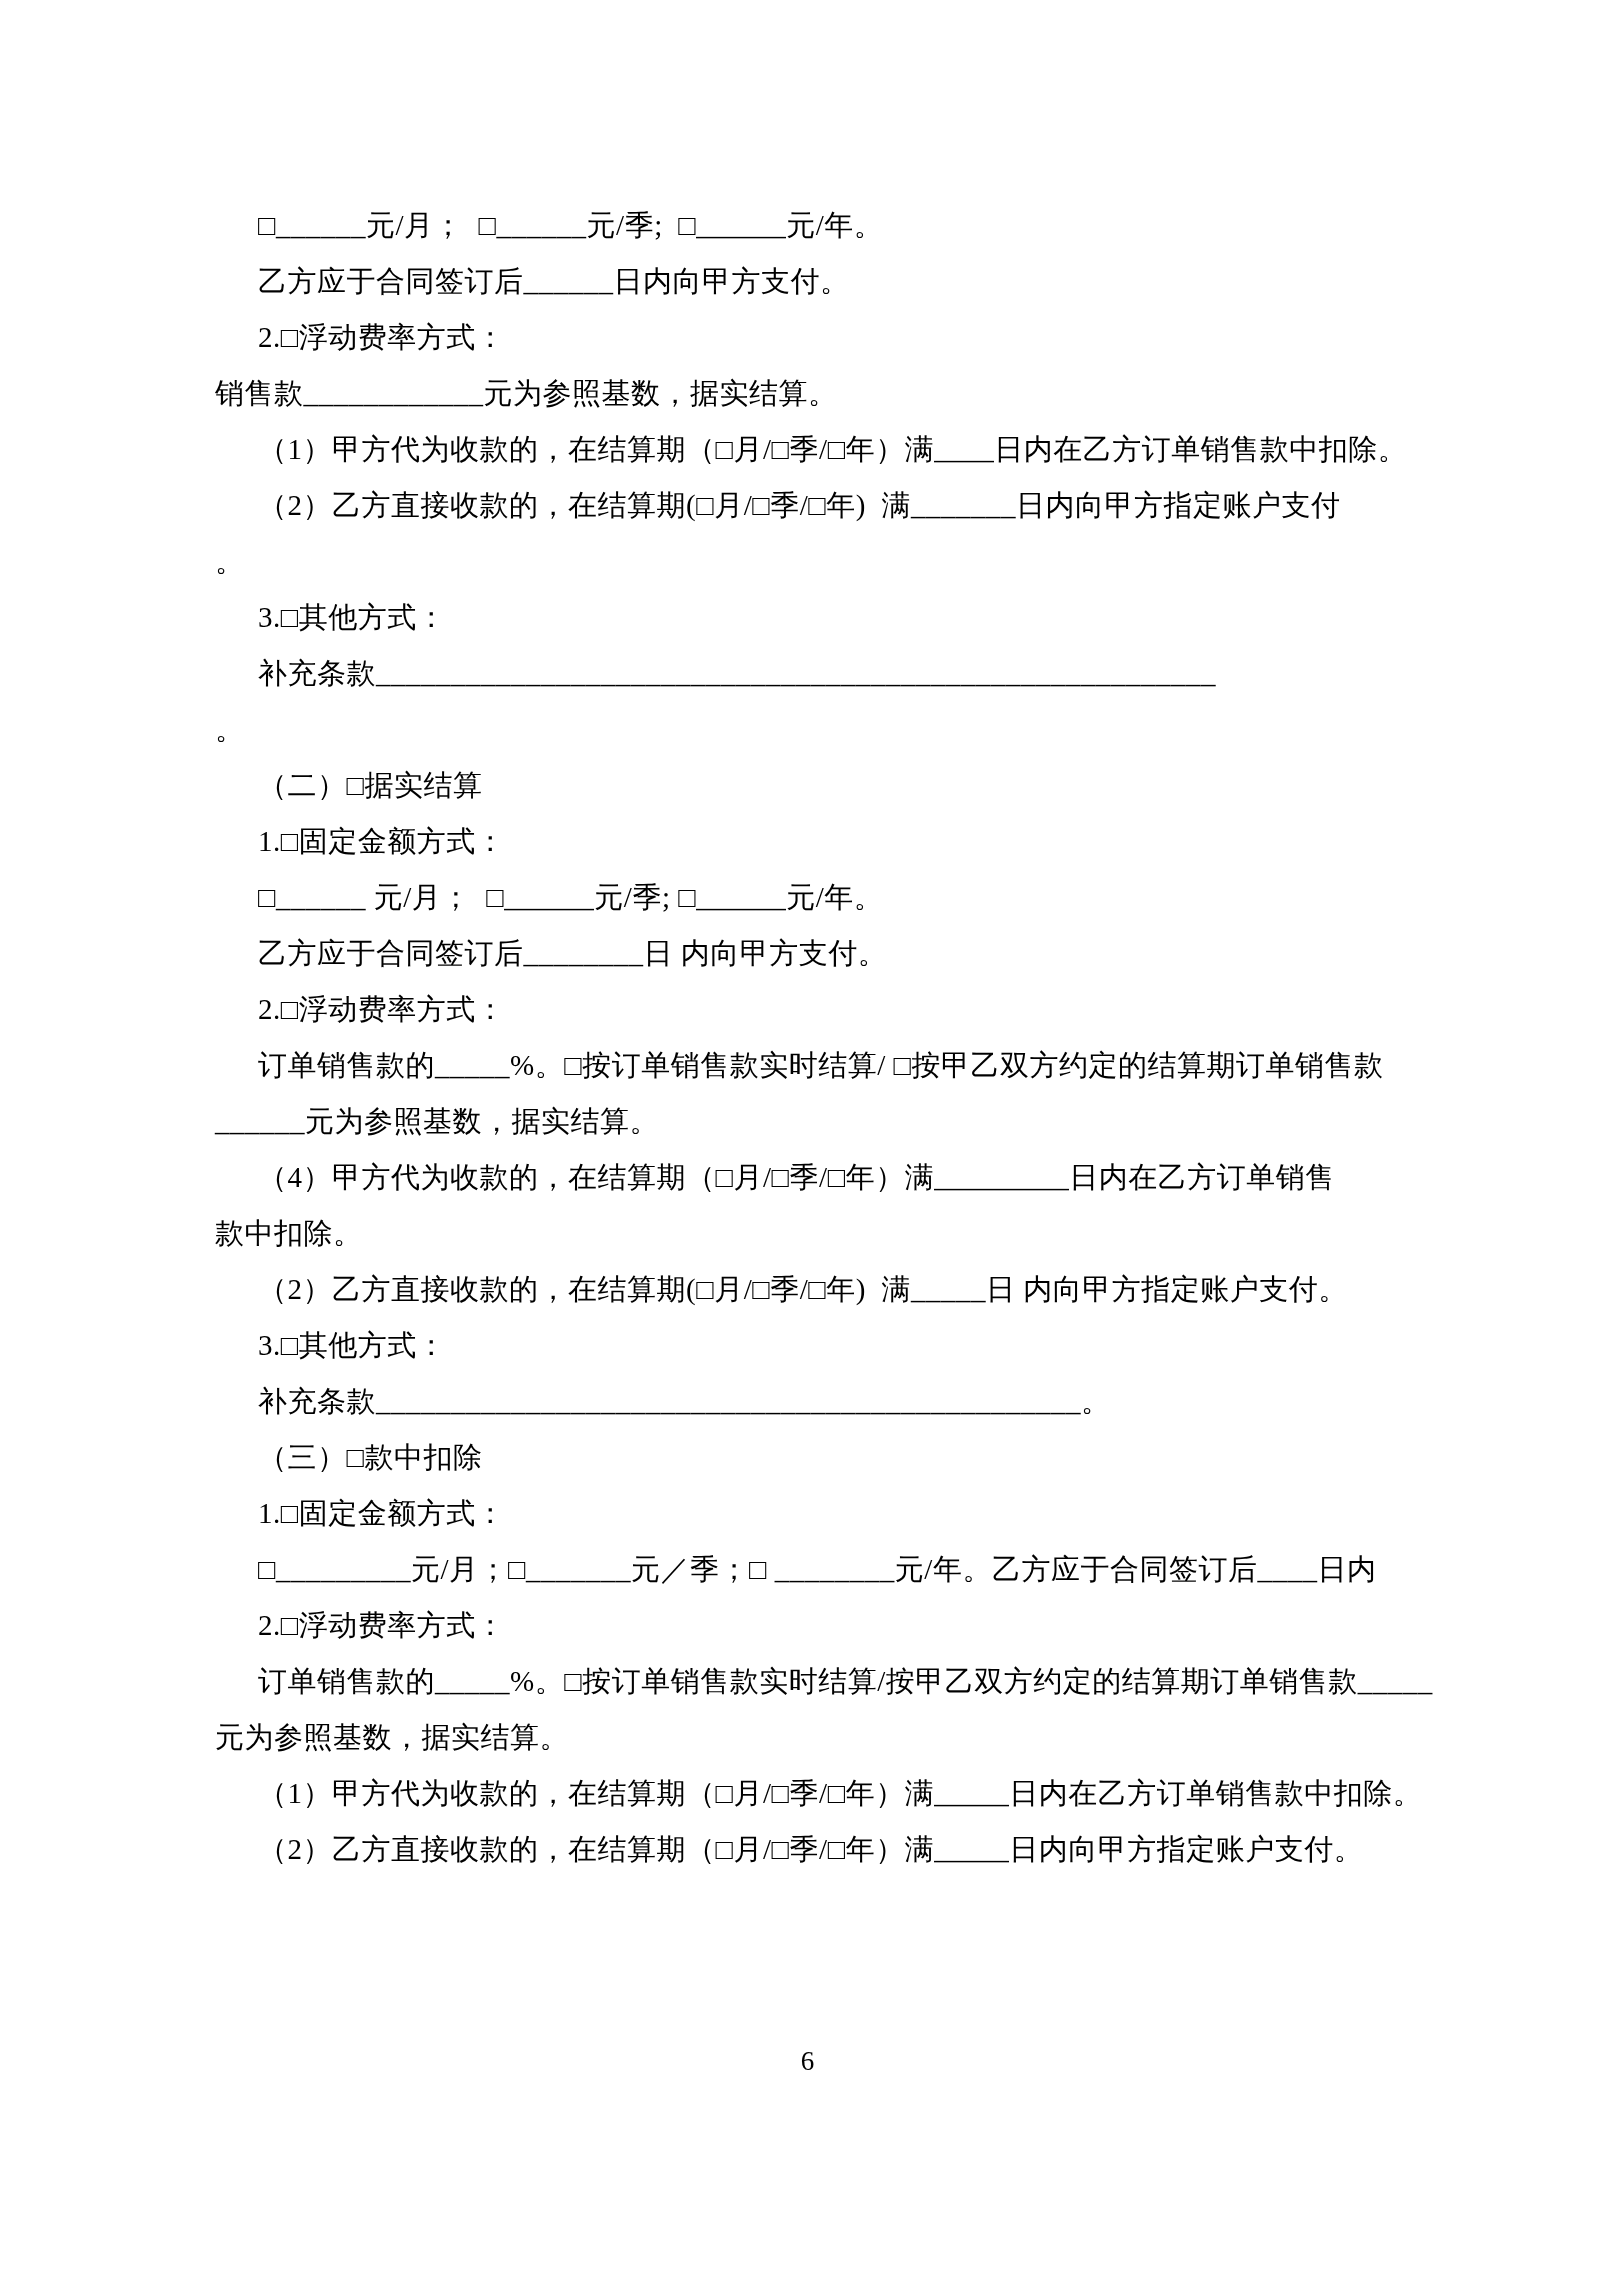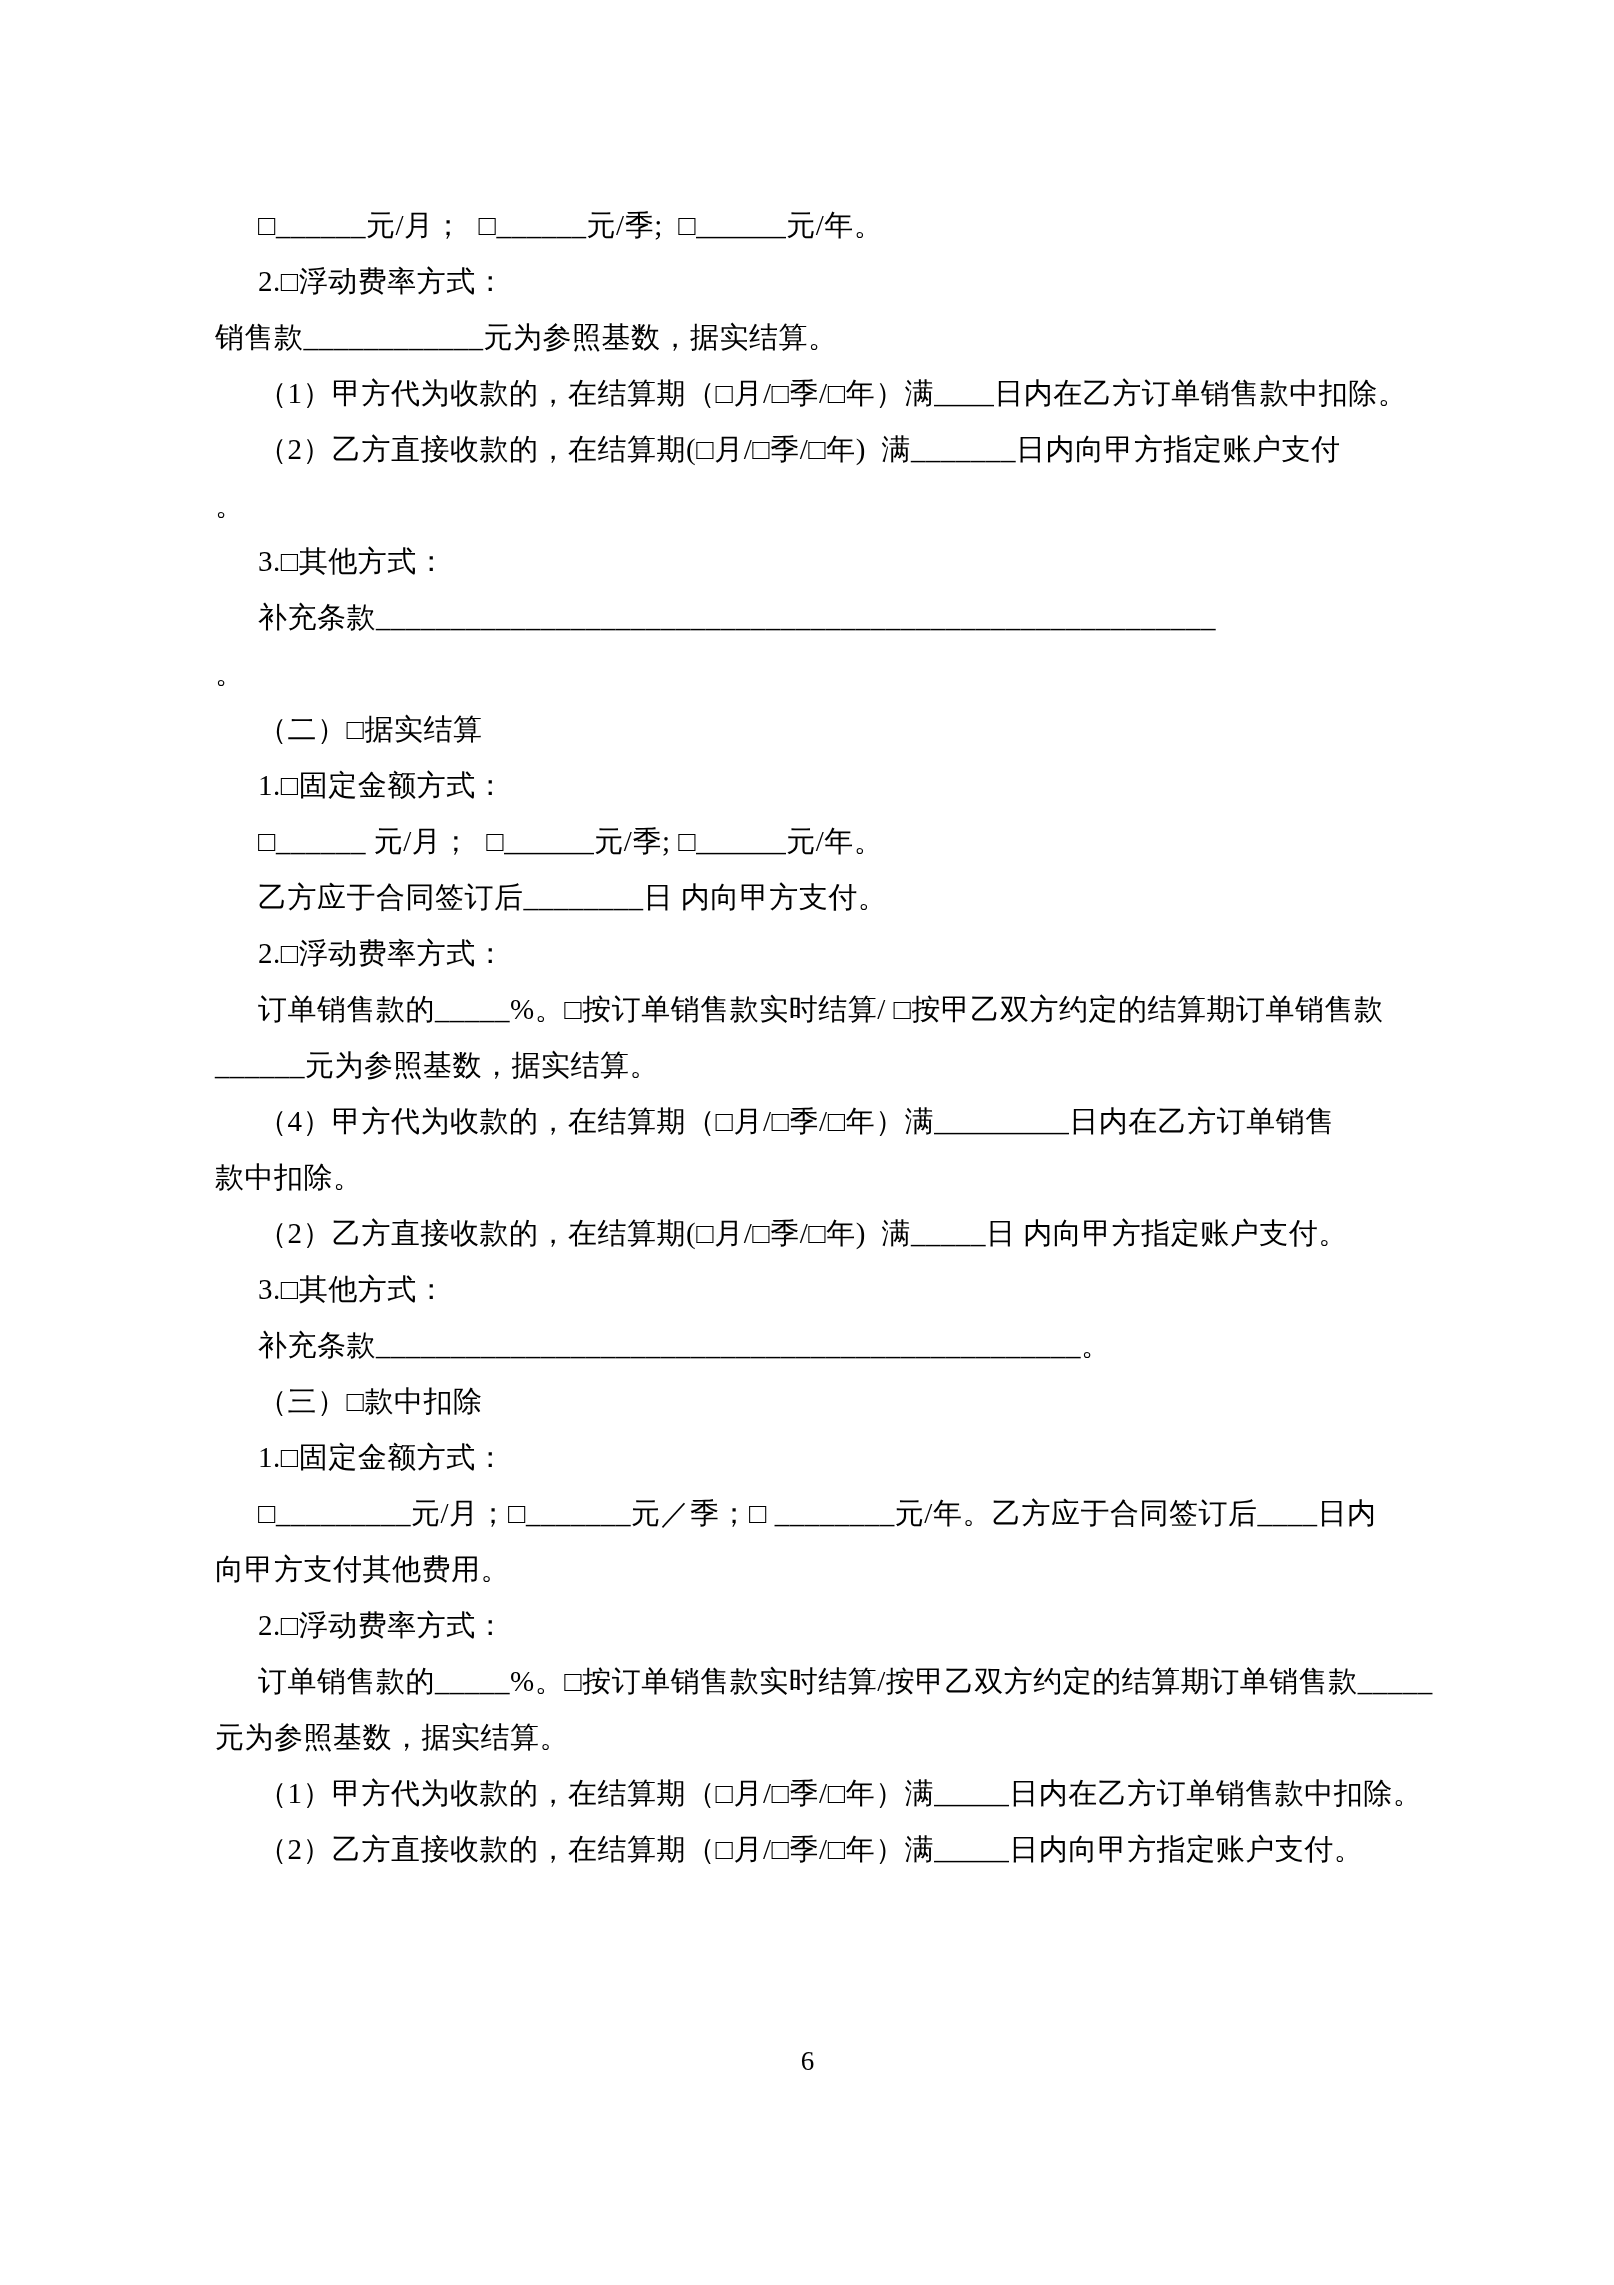--- a/index.html
+++ b/index.html
@@ -41,20 +41,21 @@
     font-size: 27px;
     line-height: 36px;
   }
 </style>
 </head>
 <body>
 
 <div class="page">
   <div class="content" id="content">
       <p class="line indent">□______元/月；  □______元/季;  □______元/年。</p>
+      <p class="line indent">乙方应于合同签订后______日内向甲方支付。</p>
       <p class="line indent">2.□浮动费率方式：</p>
       <p class="line">销售款____________元为参照基数，据实结算。</p>
       <p class="line indent">（1）甲方代为收款的，在结算期（□月/□季/□年）满____日内在乙方订单销售款中扣除。</p>
       <p class="line indent">（2）乙方直接收款的，在结算期(□月/□季/□年)  满_______日内向甲方指定账户支付</p>
       <p class="line">。</p>
       <p class="line indent">3.□其他方式：</p>
       <p class="line indent">补充条款________________________________________________________</p>
       <p class="line">。</p>
       <p class="line indent">（二）□据实结算</p>
       <p class="line indent">1.□固定金额方式：</p>
@@ -64,21 +65,20 @@
       <p class="line indent">订单销售款的_____%。□按订单销售款实时结算/ □按甲乙双方约定的结算期订单销售款</p>
       <p class="line">______元为参照基数，据实结算。</p>
       <p class="line indent">（4）甲方代为收款的，在结算期（□月/□季/□年）满_________日内在乙方订单销售</p>
       <p class="line">款中扣除。</p>
       <p class="line indent">（2）乙方直接收款的，在结算期(□月/□季/□年)  满_____日 内向甲方指定账户支付。</p>
       <p class="line indent">3.□其他方式：</p>
       <p class="line indent">补充条款_______________________________________________。</p>
       <p class="line indent">（三）□款中扣除</p>
       <p class="line indent">1.□固定金额方式：</p>
       <p class="line indent">□_________元/月；□_______元／季；□ ________元/年。乙方应于合同签订后____日内</p>
-      <p class="line">向甲方支付其他费用。</p>
       <p class="line indent">2.□浮动费率方式：</p>
       <p class="line indent">订单销售款的_____%。□按订单销售款实时结算/按甲乙双方约定的结算期订单销售款_____</p>
       <p class="line">元为参照基数，据实结算。</p>
       <p class="line indent">（1）甲方代为收款的，在结算期（□月/□季/□年）满_____日内在乙方订单销售款中扣除。</p>
       <p class="line indent">（2）乙方直接收款的，在结算期（□月/□季/□年）满_____日内向甲方指定账户支付。</p>
     </div>
   <div class="page-number">6</div>
 </div>
 
 

